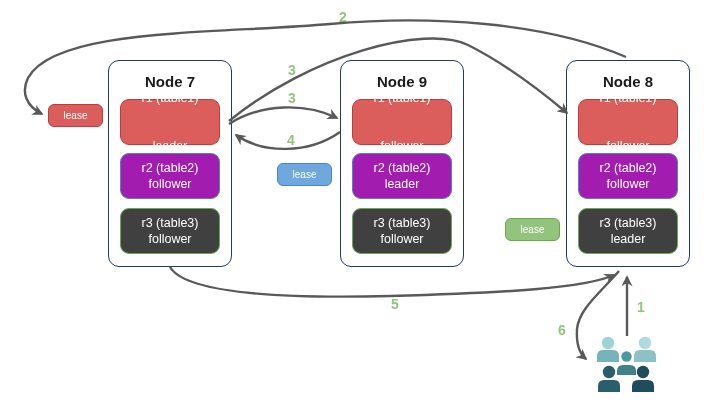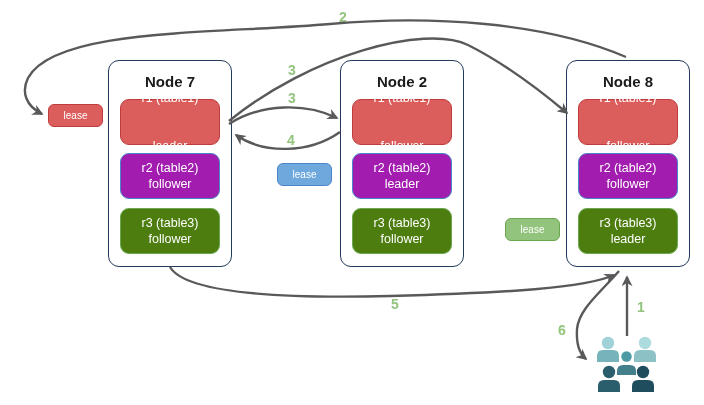--- a/index.html
+++ b/index.html
@@ -16,21 +16,21 @@
     position:absolute;top:12px;left:0;width:100%;text-align:center;
     font-size:15px;font-weight:bold;color:#1a1a1a;
   }
   .replica{
     position:absolute;left:11px;width:100px;height:46px;border-radius:9px;
     display:flex;flex-direction:column;align-items:center;justify-content:center;
     color:#ffffff;font-size:12.5px;line-height:1.3;text-align:center;
   }
   .replica.red{background:#DB5E5C;border:1.6px solid #C03B3B;}
   .replica.blue{background:#a21caf;border:1.6px solid #4A86C8;}
-  .replica.green{background:#4d7c0f;border:1.6px solid #69A84F;}
+  .replica.green{background:#404040;border:1.6px solid #69A84F;}
   .r-pos-0{top:38px;gap:32px;}
   .r-pos-1{top:92px;}
   .r-pos-2{top:147px;}
   .lease-badge{
     position:absolute;width:55px;height:23px;border-radius:6px;
     display:flex;align-items:center;justify-content:center;
     color:#ffffff;font-size:10px;
   }
   .lease-badge.red{background:#DB5E5C;border:1.6px solid #C03B3B;}
   .lease-badge.blue{background:#6FA8DC;border:1.6px solid #4A86C8;}
@@ -63,21 +63,21 @@
       <span>r2 (table2)</span>
       <span>follower</span>
     </div>
     <div class="replica green r-pos-2">
       <span>r3 (table3)</span>
       <span>follower</span>
     </div>
   </div>
 
   <div class="node" style="left:340px;">
-    <div class="node-title">Node 2</div>
+    <div class="node-title">Node 9</div>
     <div class="replica red r-pos-0">
       <span>r1 (table1)</span>
       <span>follower</span>
     </div>
     <div class="replica blue r-pos-1">
       <span>r2 (table2)</span>
       <span>leader</span>
     </div>
     <div class="replica green r-pos-2">
       <span>r3 (table3)</span>

